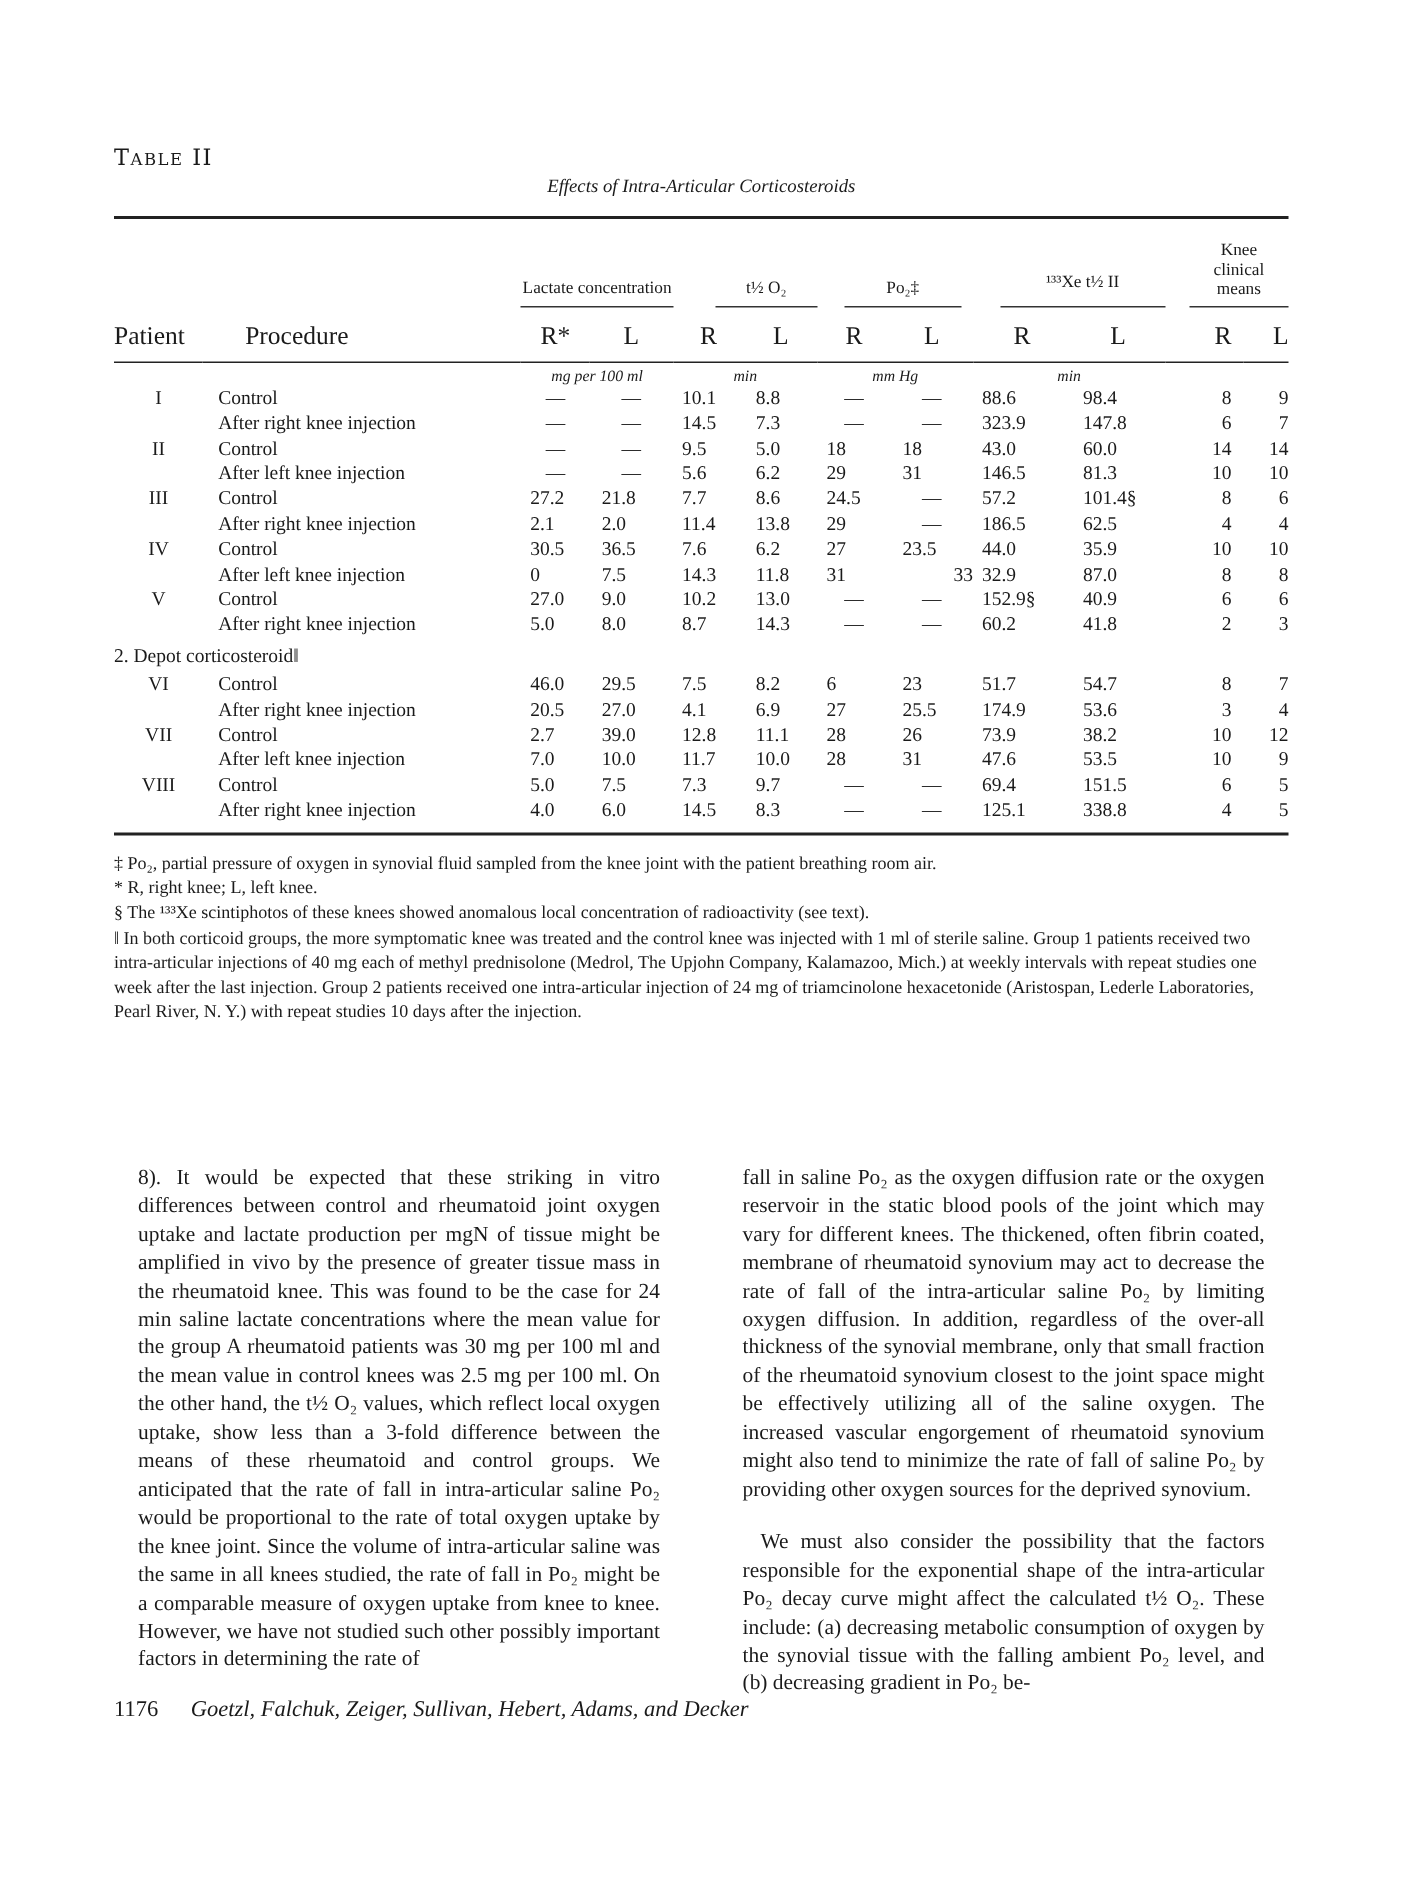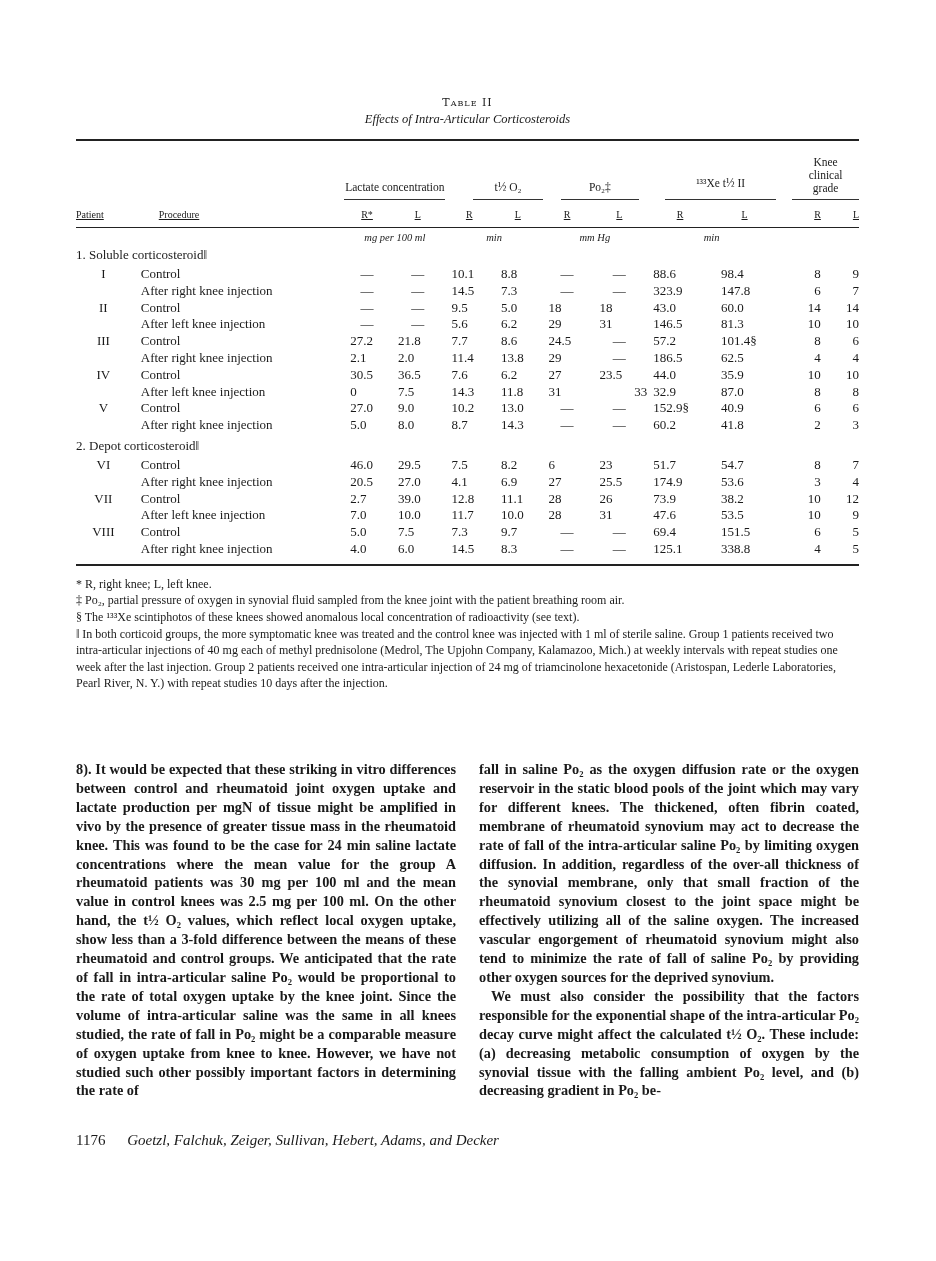--- a/index.html
+++ b/index.html
@@ -2,47 +2,47 @@
 <html><head>
 <meta charset="utf-8">
 <style>
   html, body { margin: 0; padding: 0; background: #ffffff; }
   body {
     width: 936px; height: 1261px; position: relative; overflow: hidden;
     font-family: "DejaVu Serif", "Liberation Serif", serif;
     color: #1a1a1a;
   }
   .page { position: absolute; left: 76px; top: 96px; width: 783px; }
-  .tbl-title { text-align: center; font-size: 11px; letter-spacing: 1px; font-variant: small-caps; margin-top: 0; }
+  .tbl-title { text-align: left; font-size: 15px; letter-spacing: 1px; font-variant: small-caps; margin-top: 0; }
   .tbl-subtitle { text-align: center; font-style: italic; font-size: 12.5px; margin-top: 3px; font-family: "Liberation Serif", serif; }
   .rule-thick { border-top: 2px solid #222; }
   table.data {
     width: 783px; border-collapse: collapse; font-family: "Liberation Serif", serif;
     font-size: 13px;
   }
   table.data td, table.data th { padding: 0; font-weight: normal; white-space: nowrap; }
   .hdr th { font-size: 11.5px; vertical-align: bottom; }
   .grp-label { text-align: center; padding-bottom: 4px !important; }
   .grp-line { border-bottom: 1px solid #333; }
-  .sub th { padding-top: 5px !important; padding-bottom: 7px !important; font-size: 10px; text-decoration: underline; }
+  .sub th { padding-top: 5px !important; padding-bottom: 7px !important; font-size: 17px; }
   .units td { font-style: italic; font-size: 10.5px; text-align: center; padding-top: 4px !important; }
   .section td { padding-top: 4px !important; padding-bottom: 3px !important; font-size: 13px; }
   .row td { height: 16.8px; line-height: 16.8px; }
   .pat { text-align: center; width: 64px; }
   .proc { width: 210px; padding-left: 10px !important; }
   .c-lr { width: 40px; } .c-ll { width: 48px; }
   .c-tr { width: 48px; } .c-tl { width: 48px; }
   .c-pr { width: 50px; } .c-pl { width: 56px; }
   .c-xr { width: 68px; } .c-xl { width: 62px; }
   .c-kr { width: 52px; } .c-kl { width: 34px; }
   .footnotes { margin-top: 10px; font-family: "Liberation Serif", serif; font-size: 12px; line-height: 16.6px; }
   .footnotes div { margin: 0; }
   .columns { position: absolute; left: 76px; top: 760px; width: 783px; display: flex; justify-content: space-between; }
   .col { width: 380px; font-family: "Liberation Serif", serif; font-size: 14.3px; line-height: 18.9px; text-align: justify; }
-  .col p { margin: 0; font-weight: bold; }
+  .col p { margin: 16px; }
   .col p.indent { text-indent: 12px; }
   .footer { position: absolute; left: 76px; top: 1132px; font-family: "Liberation Serif", serif; font-size: 15px; }
   .footer .pg { margin-right: 18px; }
   .footer .authors { font-style: italic; }
 </style>
 </head>
 <body>
 
 <div class="page">
   <div class="tbl-title">Table II</div>
@@ -63,21 +63,21 @@
         <th colspan="2" class="grp-label">
             <div class="grp-line" style="padding-bottom:6px;margin-left:18px;margin-right:8px;">Po₂‡</div>
           </th>
         <th colspan="2" class="grp-label">
             <div class="grp-line" style="padding-bottom:10px;margin-left:18px;">¹³³Xe t½ II</div>
           </th>
         <th colspan="2" class="grp-label" style="line-height:13px;">
           <div class="grp-line" style="padding-bottom:4px;margin-left:16px;">
             <div>Knee</div>
             <div>clinical</div>
-            <div>grade</div>
+            <div>means</div>
           </div>
         </th>
       </tr>
       <tr class="sub" style="border-bottom:1.5px solid #222;">
         <th class="pat" style="text-align:left;">Patient</th>
         <th class="proc" style="text-align:left;padding-left:28px !important;">Procedure</th>
         <th class="c-lr" style="text-align:center;">R*</th>
         <th class="c-ll" style="text-align:center;">L</th>
         <th class="c-tr" style="text-align:center;">R</th>
         <th class="c-tl" style="text-align:center;">L</th>
@@ -92,23 +92,20 @@
     <tbody id="tbody">
       <tr class="units">
         <td></td>
           <td></td>
         <td colspan="2">mg per 100 ml</td>
         <td colspan="2">min</td>
         <td colspan="2">mm Hg</td>
         <td colspan="2">min</td>
         <td colspan="2"></td>
       </tr>
-    <tr class="section">
-          <td colspan="12">1. Soluble corticosteroid‖</td>
-        </tr>
         <tr class="row">
           <td class="pat">I</td>
           <td class="proc">Control</td>
           <td class="c-lr" style="text-align: center;">—</td>
           <td class="c-ll" style="text-align: center;">—</td>
           <td class="c-tr" style="text-align: left; padding-left: 6px;">10.1</td>
           <td class="c-tl" style="text-align: left; padding-left: 8px;">8.8</td>
           <td class="c-pr" style="text-align: center;">—</td>
           <td class="c-pl" style="text-align: center;">—</td>
           <td class="c-xr" style="text-align: left; padding-left: 6px;">88.6</td>
@@ -327,22 +324,22 @@
           <td class="c-xr" style="text-align: left; padding-left: 6px;">125.1</td>
           <td class="c-xl" style="text-align: left; padding-left: 8px;">338.8</td>
           <td class="c-kr" style="text-align: right; padding-right: 8px;">4</td>
           <td class="c-kl" style="text-align: right;">5</td>
         </tr>
       </tbody>
   </table>
   <div class="rule-thick" style="margin-top:6px;"></div>
 
   <div class="footnotes">
+    <div>‡ Po₂, partial pressure of oxygen in synovial fluid sampled from the knee joint with the patient breathing room air.</div>
     <div>* R, right knee; L, left knee.</div>
-    <div>‡ Po₂, partial pressure of oxygen in synovial fluid sampled from the knee joint with the patient breathing room air.</div>
     <div>§ The ¹³³Xe scintiphotos of these knees showed anomalous local concentration of radioactivity (see text).</div>
     <div>‖ In both corticoid groups, the more symptomatic knee was treated and the control knee was injected with 1 ml of sterile saline. Group 1 patients received two intra-articular injections of 40 mg each of methyl prednisolone (Medrol, The Upjohn Company, Kalamazoo, Mich.) at weekly intervals with repeat studies one week after the last injection. Group 2 patients received one intra-articular injection of 24 mg of triamcinolone hexacetonide (Aristospan, Lederle Laboratories, Pearl River, N. Y.) with repeat studies 10 days after the injection.</div>
   </div>
 </div>
 
 <div class="columns">
   <div class="col">
     <p>8). It would be expected that these striking in vitro differences between control and rheumatoid joint oxygen uptake and lactate production per mgN of tissue might be amplified in vivo by the presence of greater tissue mass in the rheumatoid knee. This was found to be the case for 24 min saline lactate concentrations where the mean value for the group A rheumatoid patients was 30 mg per 100 ml and the mean value in control knees was 2.5 mg per 100 ml. On the other hand, the t½ O₂ values, which reflect local oxygen uptake, show less than a 3-fold difference between the means of these rheumatoid and control groups. We anticipated that the rate of fall in intra-articular saline Po₂ would be proportional to the rate of total oxygen uptake by the knee joint. Since the volume of intra-articular saline was the same in all knees studied, the rate of fall in Po₂ might be a comparable measure of oxygen uptake from knee to knee. However, we have not studied such other possibly important factors in determining the rate of</p>
   </div>
   <div class="col">

